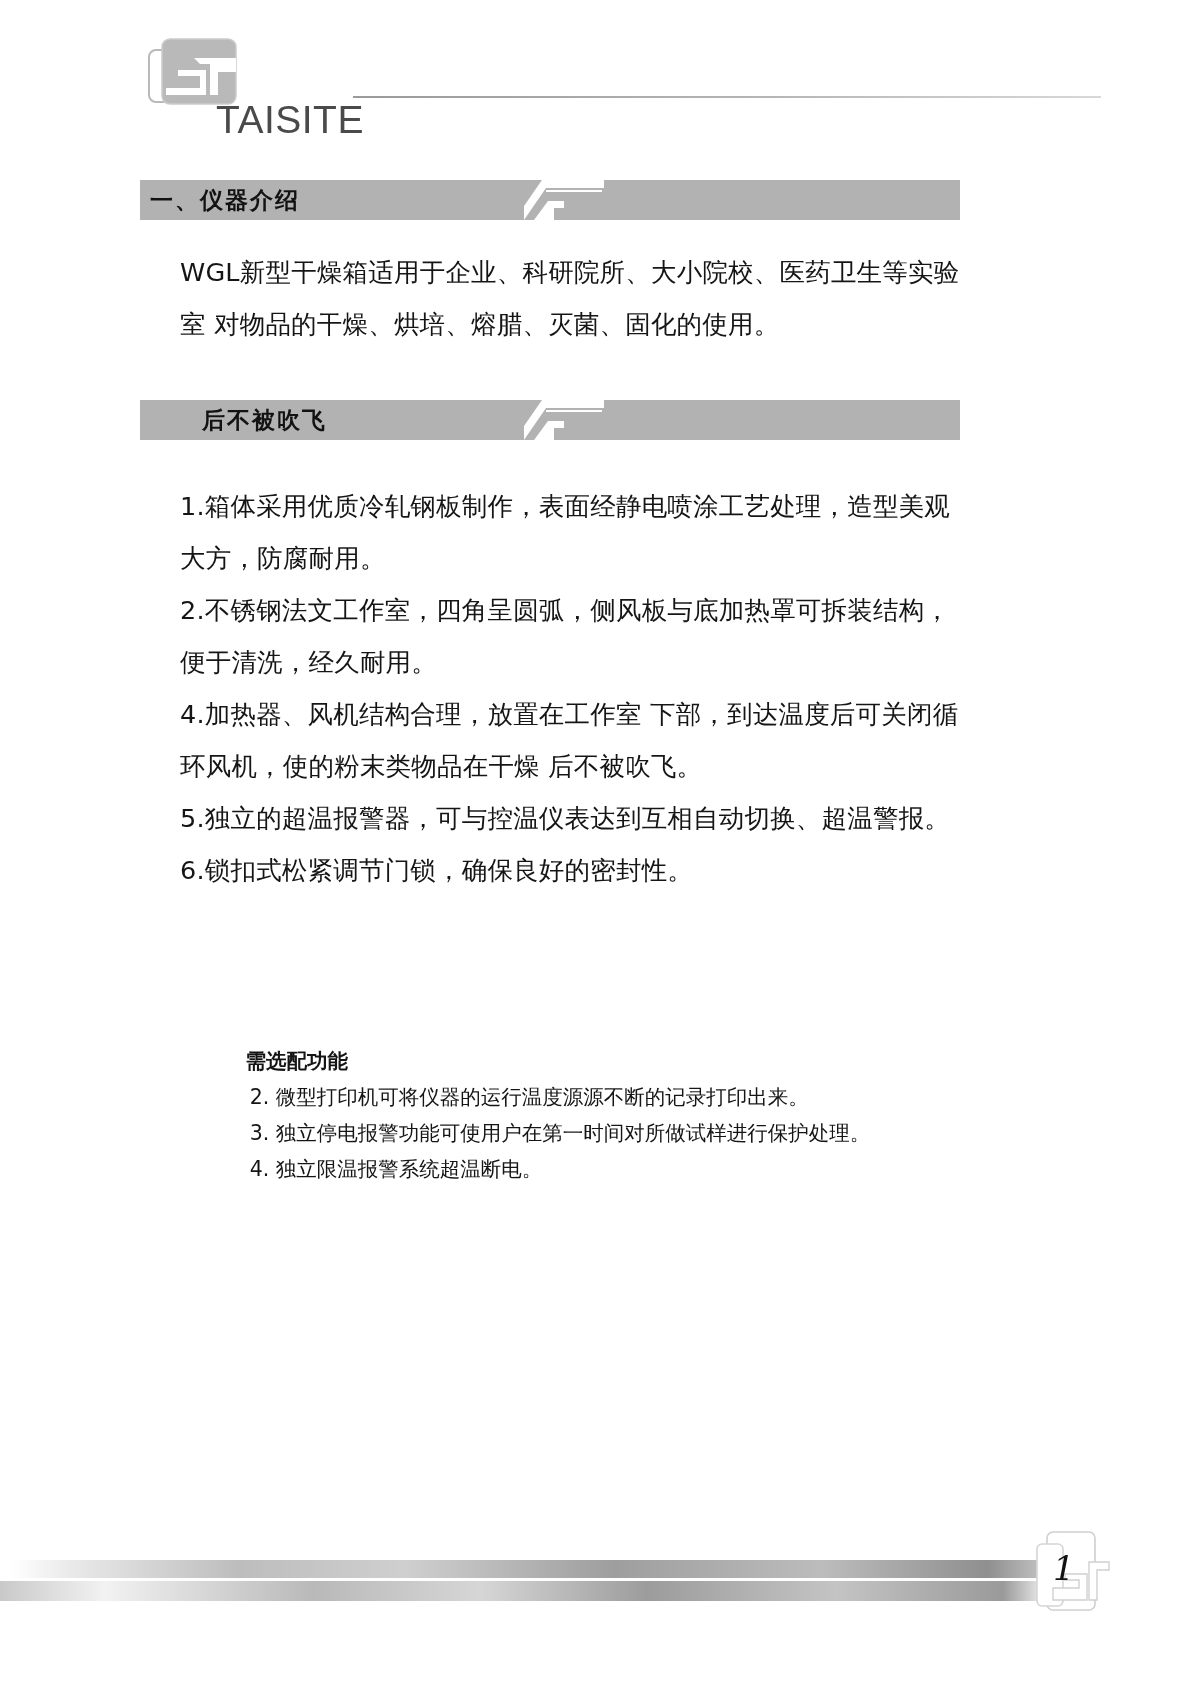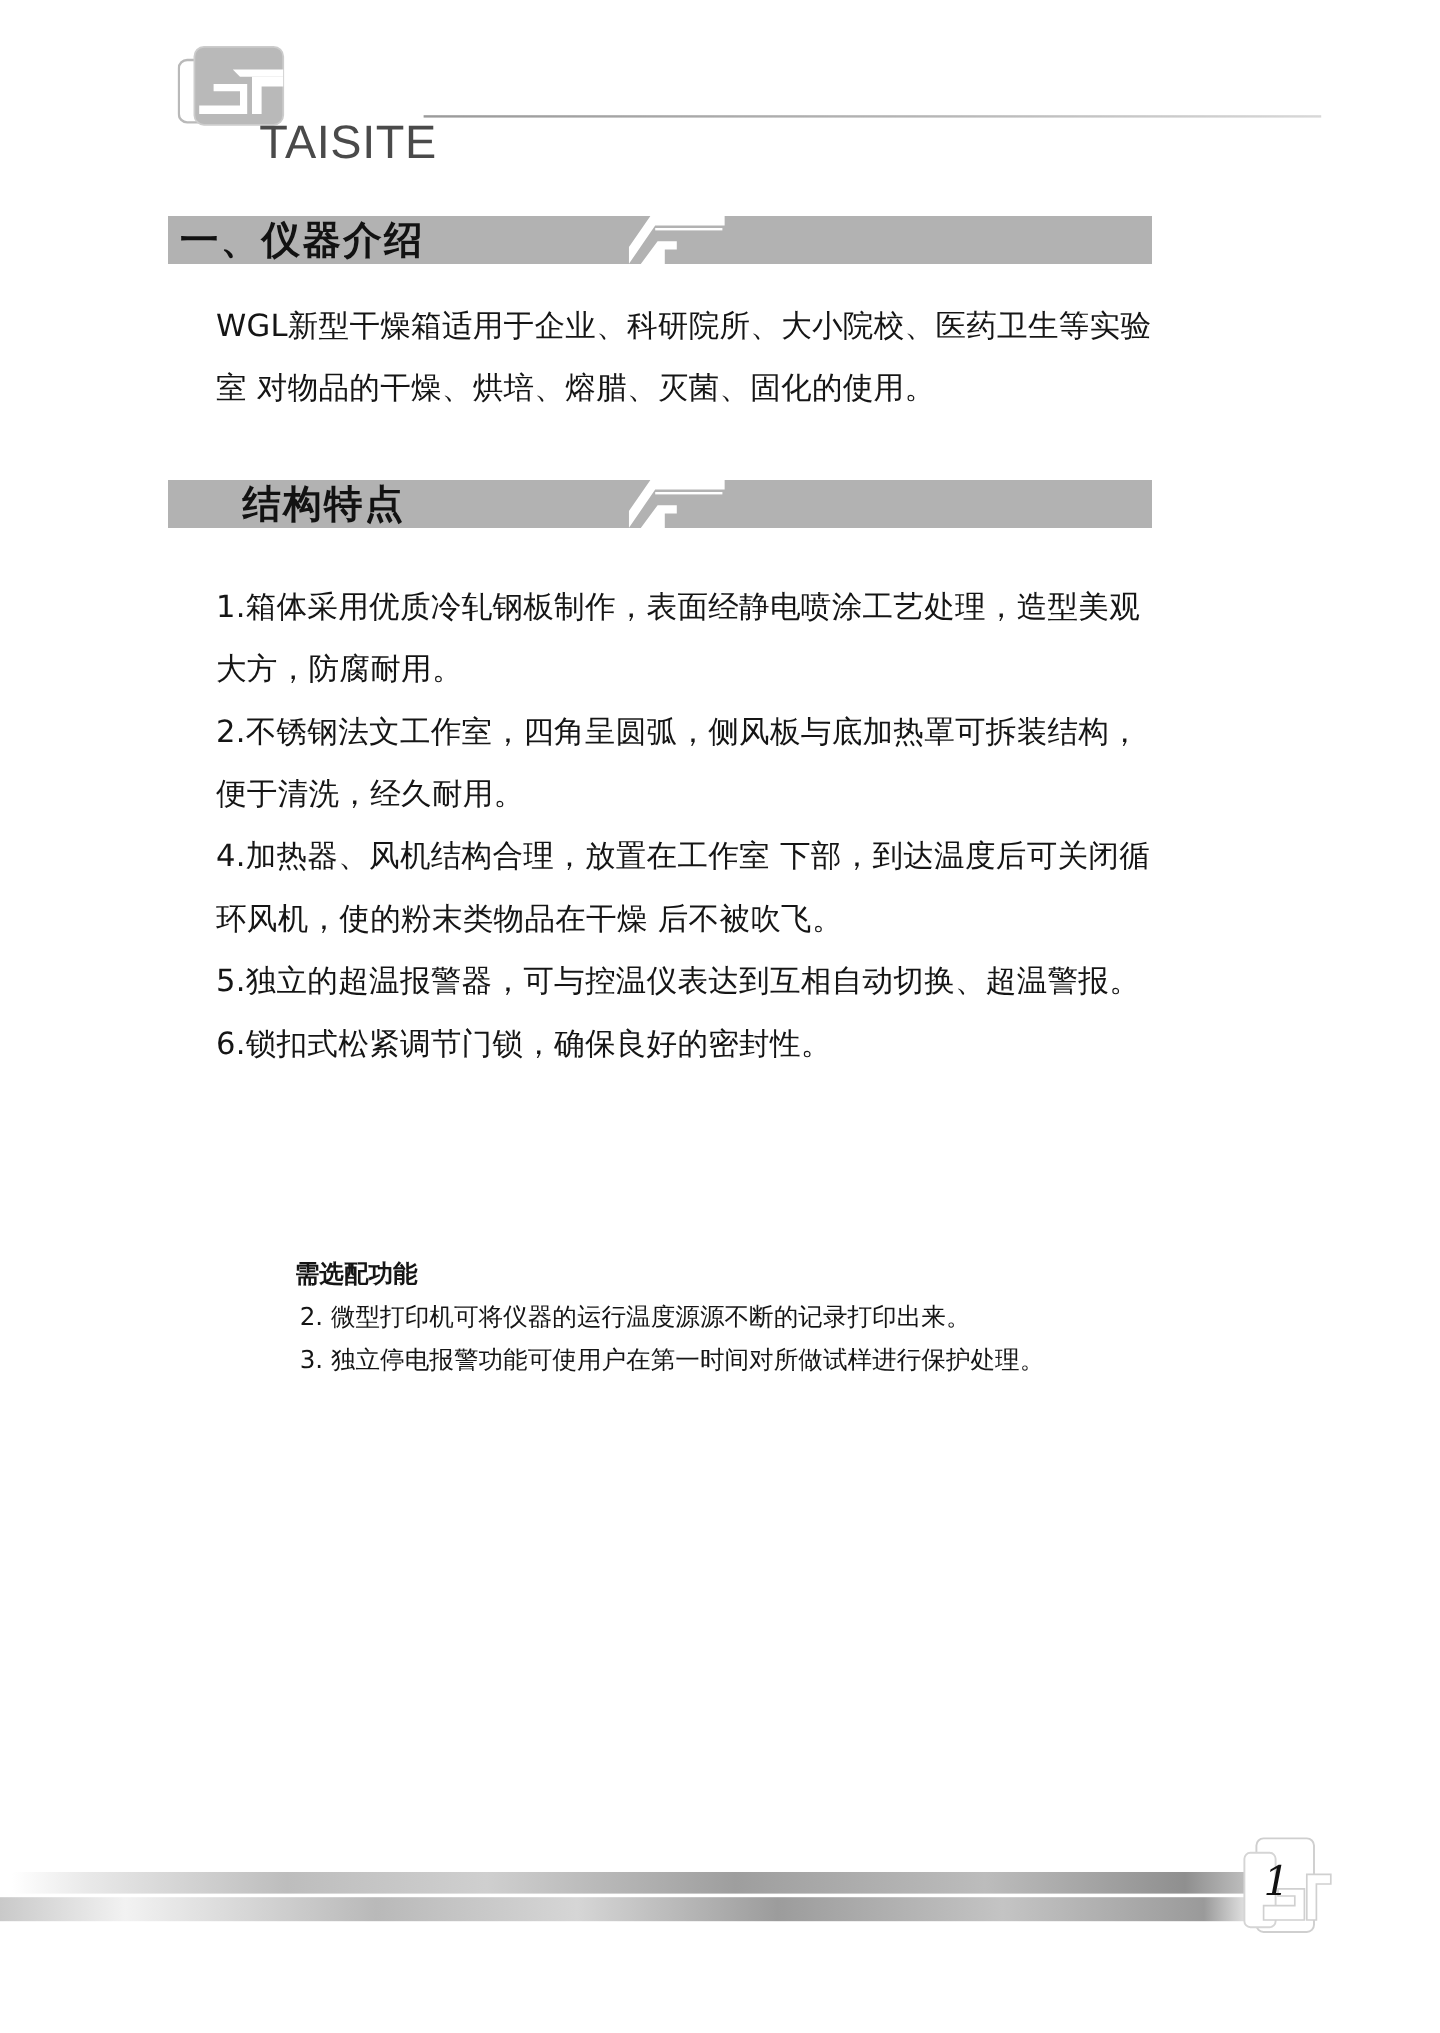--- a/index.html
+++ b/index.html
@@ -81,21 +81,21 @@
     left: 384px;
     top: 0;
     width: 80px;
     height: 40px;
   }
   .banner-title {
     position: absolute;
     top: 0;
     height: 40px;
     line-height: 40px;
-    font-size: 32px;
+    font-size: 23px;
     font-weight: bold;
     color: #121212;
     font-family: "DejaVu Serif", "Liberation Serif", serif;
     letter-spacing: 2px;
     white-space: nowrap;
     z-index: 4;
   }
 
   
   .body-text {
@@ -216,35 +216,36 @@
 <div class="banner" style="top:400px;">
   <div class="banner-bg-left"></div>
   <div class="banner-bg-right"></div>
   <div class="banner-notch">
     <svg width="80" height="40" viewBox="0 0 80 40" xmlns="http://www.w3.org/2000/svg">
       <path d="M0 40 L22 8 L80 8 L80 0 L18 0 L0 26 Z" fill="#ffffff"></path>
       <path d="M10 40 L24 21 L40 21 L40 28 L30 28 L30 40 Z" fill="#ffffff"></path>
       <rect x="22" y="10" width="56" height="2" fill="#ffffff"></rect>
     </svg>
   </div>
-  <div class="banner-title" style="left:62px;">结构特点</div>
+  <div class="banner-title" style="left:62px;">后不被吹飞</div>
 </div>
 
 <div class="body-text" style="top:480px;">
   <p class="indent-2">1.箱体采用优质冷轧钢板制作，表面经静电喷涂工艺处理，造型美观大方，防腐耐用。</p>
   <p class="indent-2">2.不锈钢法文工作室，四角呈圆弧，侧风板与底加热罩可拆装结构，便于清洗，经久耐用。</p>
   <p class="indent-2">4.加热器、风机结构合理，放置在工作室 下部，到达温度后可关闭循环风机，使的粉末类物品在干燥 后不被吹飞。</p>
   <p class="indent-2">5.独立的超温报警器，可与控温仪表达到互相自动切换、超温警报。</p>
   <p class="indent-2">6.锁扣式松紧调节门锁，确保良好的密封性。</p>
 </div>
 
 <div class="optional-block" style="top:1043px;">
   <p class="opt-title">需选配功能</p>
   <p class="opt-indent">2. 微型打印机可将仪器的运行温度源源不断的记录打印出来。</p>
   <p class="opt-indent">3. 独立停电报警功能可使用户在第一时间对所做试样进行保护处理。</p>
+  <p class="opt-indent">4. 独立限温报警系统超温断电。</p>
 </div>
 
 <div class="page-footer">
   <div class="footer-bar-top"></div>
   <div class="footer-bar-bottom"></div>
   <div class="footer-logo">
     <svg width="76" height="100" viewBox="0 0 76 100" xmlns="http://www.w3.org/2000/svg">
       <rect x="12" y="4" width="48" height="78" rx="6" ry="6" fill="#ffffff" stroke="#cfcfcf" stroke-width="1.6"></rect>
       <rect x="2" y="16" width="26" height="62" rx="5" ry="5" fill="#ffffff" stroke="#d5d5d5" stroke-width="1.6"></rect>
       <path d="M18 60 L44 60 L44 52 L30 52 L30 46 L52 46 L52 72 L18 72 Z" fill="#ffffff" stroke="#d0d0d0" stroke-width="1.4"></path>

